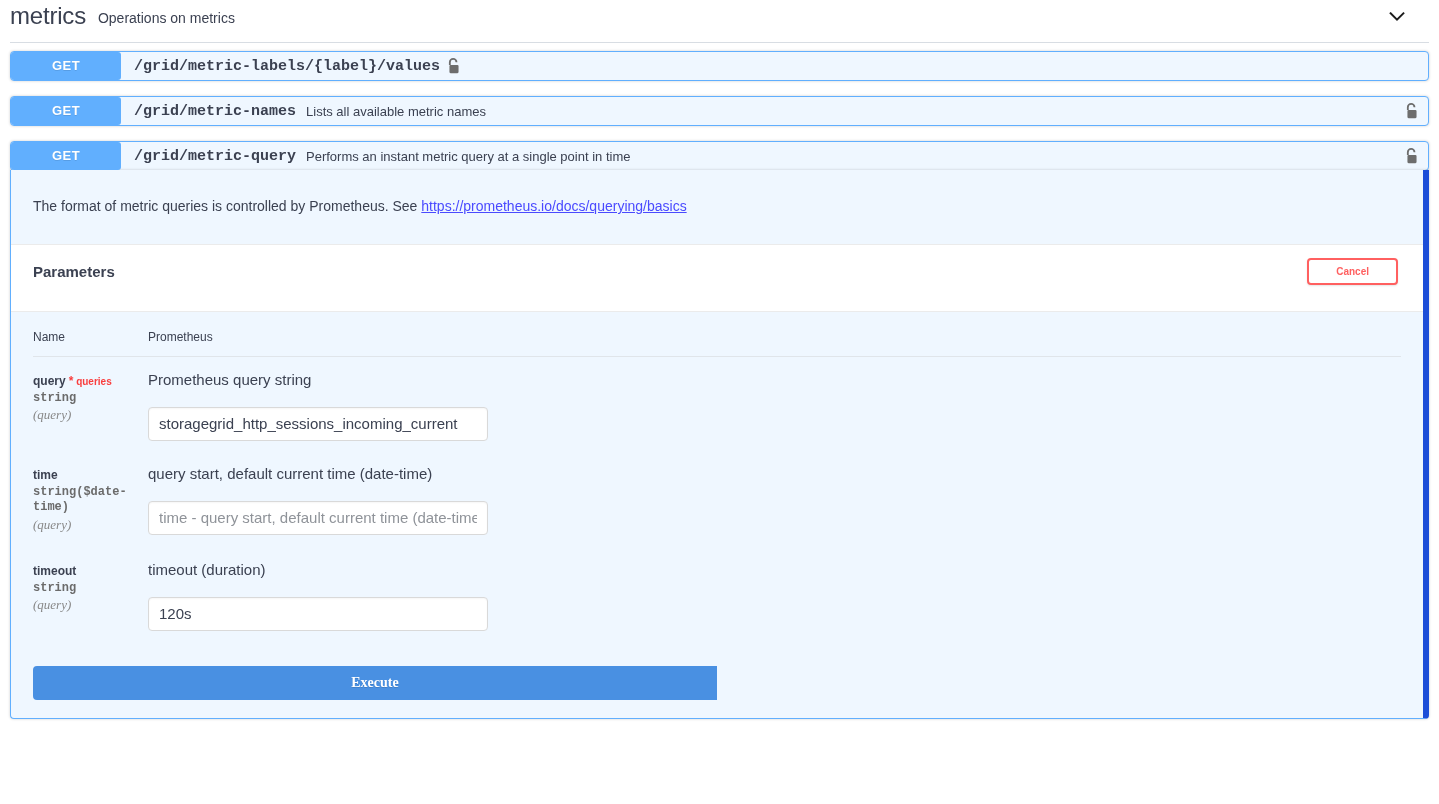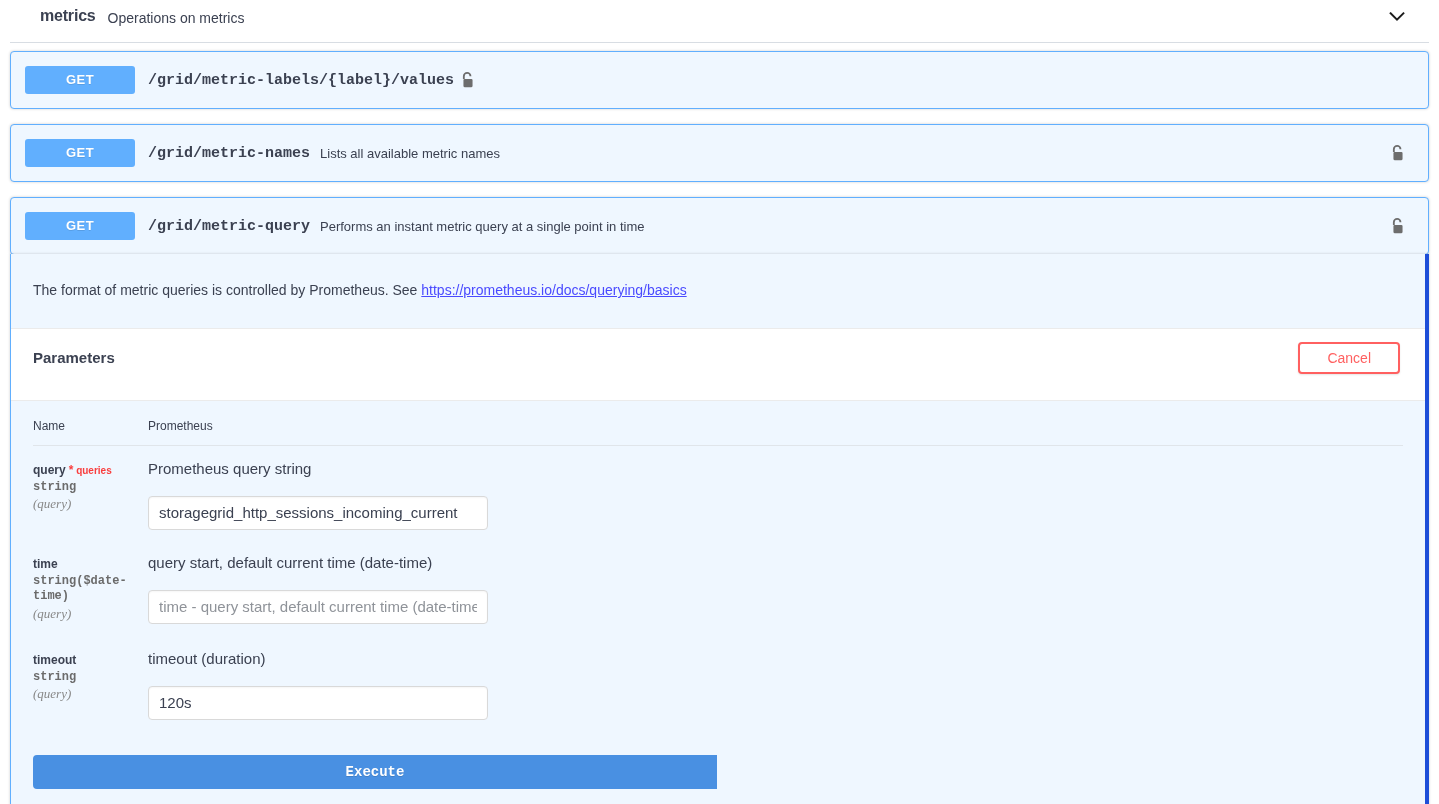--- a/index.html
+++ b/index.html
@@ -18,26 +18,25 @@
 
   
   .tag-header {
     display: flex;
     align-items: center;
     height: 32px;
     padding: 0 10px 0 10px;
     position: relative;
   }
   .tag-title {
-    font-size: 16px;
-    font-weight: bold;
+    font-size: 24px;
+    font-weight: normal;
     color: #3b4151;
     letter-spacing: -0.2px;
     line-height: 1;
-    margin-left: 30px;
   }
   .tag-desc {
     font-size: 14px;
     color: #3b4151;
     margin-left: 12px;
     line-height: 1;
     padding-top: 3px;
   }
   .tag-toggle {
     position: absolute;
@@ -66,21 +65,21 @@
     background: #eff7ff;
     margin-bottom: 15px;
     box-shadow: 0 0 3px rgba(0,0,0,0.19);
   }
   .opblock.expanded {
     margin-bottom: 0;
   }
   .opblock-summary {
     display: flex;
     align-items: center;
-    padding: 14px;
+    padding: 0;
     cursor: pointer;
   }
   .method-badge {
     width: 110px;
     min-width: 110px;
     height: 28px;
     line-height: 28px;
     text-align: center;
     border-radius: 3px;
     background: #61affe;
@@ -113,21 +112,21 @@
     display: flex;
     align-items: center;
     justify-content: center;
     margin-right: 4px;
     cursor: pointer;
   }
 
   
   .opblock-body {
     border-left: 1px solid #61affe;
-    border-right: 4px solid #1d4ed8;
+    border-right: 6px solid #1d4ed8;
     border-bottom: 1px solid #61affe;
     border-top: none;
     background: #eff7ff;
     margin: -1px 10px 0 10px;
     border-radius: 0 0 4px 4px;
     box-shadow: 0 0 3px rgba(0,0,0,0.19);
   }
   .op-description {
     font-size: 14px;
     color: #3b4151;
@@ -149,22 +148,22 @@
   }
   .params-title {
     font-size: 15px;
     font-weight: bold;
     color: #3b4151;
   }
   .btn-cancel {
     background: #fff;
     border: 2px solid #ff6060;
     color: #ff6060;
-    font-size: 14px;
-    font-weight: normal;
+    font-size: 10px;
+    font-weight: bold;
     border-radius: 4px;
     padding: 6px 27px;
     cursor: pointer;
     font-family: "Liberation Sans", sans-serif;
     box-shadow: 0 1px 2px rgba(0,0,0,0.1);
     margin-left: 17px;
   }
 
   
   .params-wrap {
@@ -260,21 +259,21 @@
   .btn-execute {
     flex: 0 0 684px;
     background: #4990e2;
     border: 2px solid #4990e2;
     color: #fff;
     font-size: 14px;
     font-weight: bold;
     height: 34px;
     border-radius: 4px 0 0 4px;
     cursor: pointer;
-    font-family: Liberation Mono, monospace;
+    font-family: Liberation Serif, serif;
     text-shadow: 0 1px 0 rgba(0,0,0,0.12);
   }
   .btn-clear {
     flex: 1;
     background: #f7f7f7;
     border: 2px solid #888;
     border-left: none;
     color: #3b4151;
     font-size: 14px;
     font-weight: bold;

